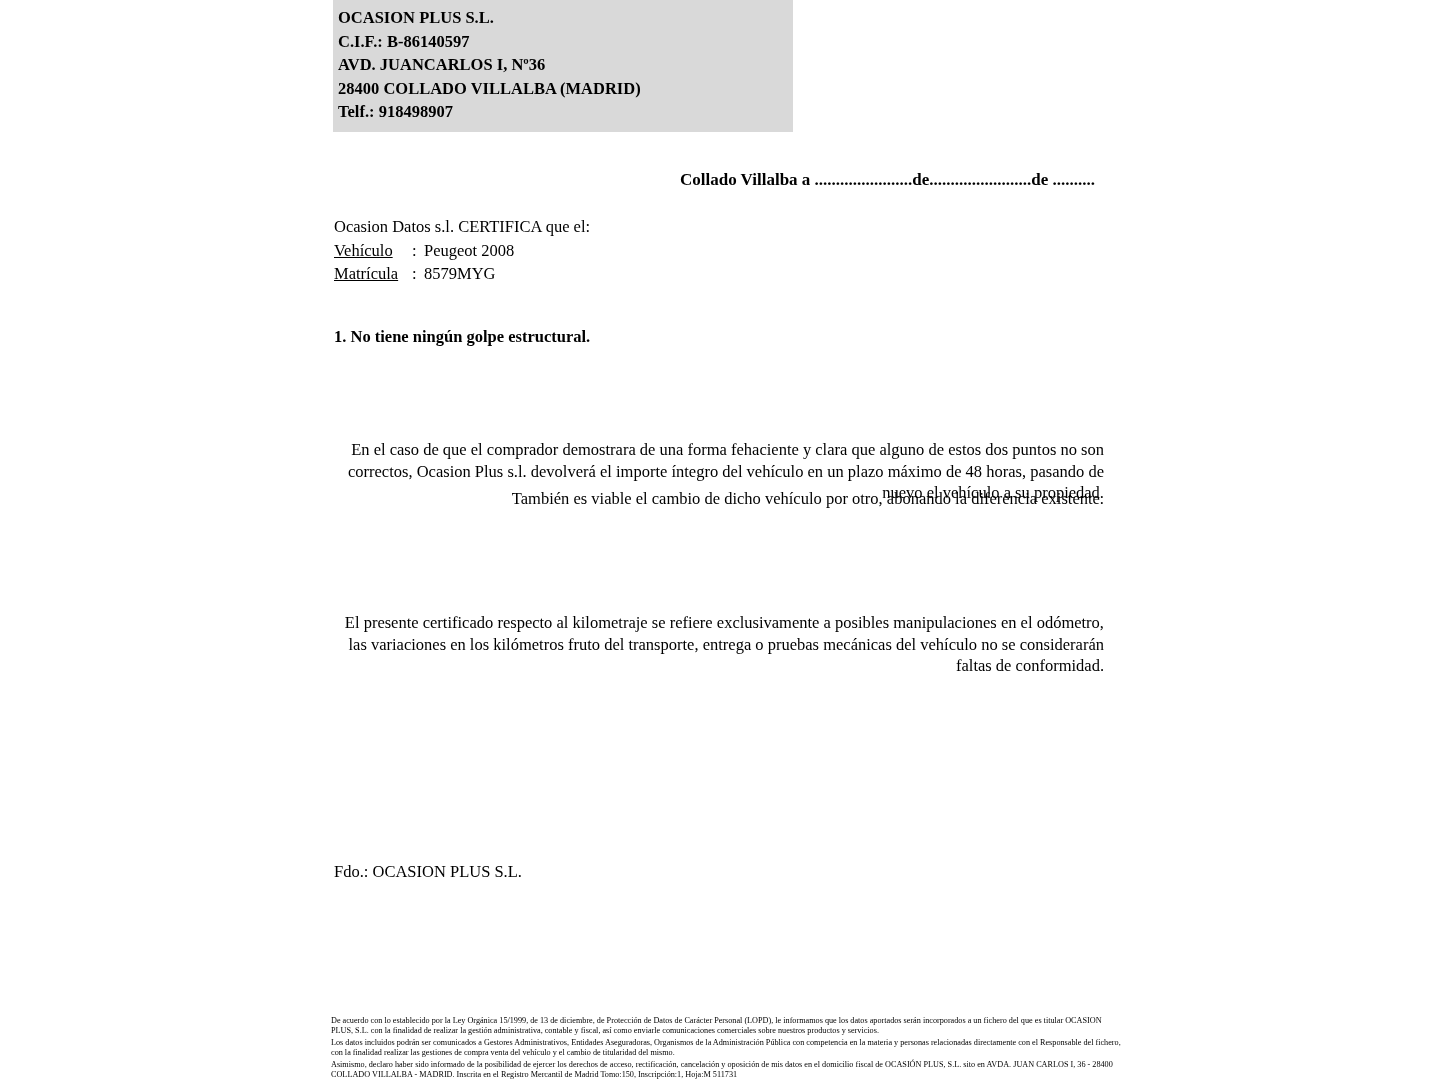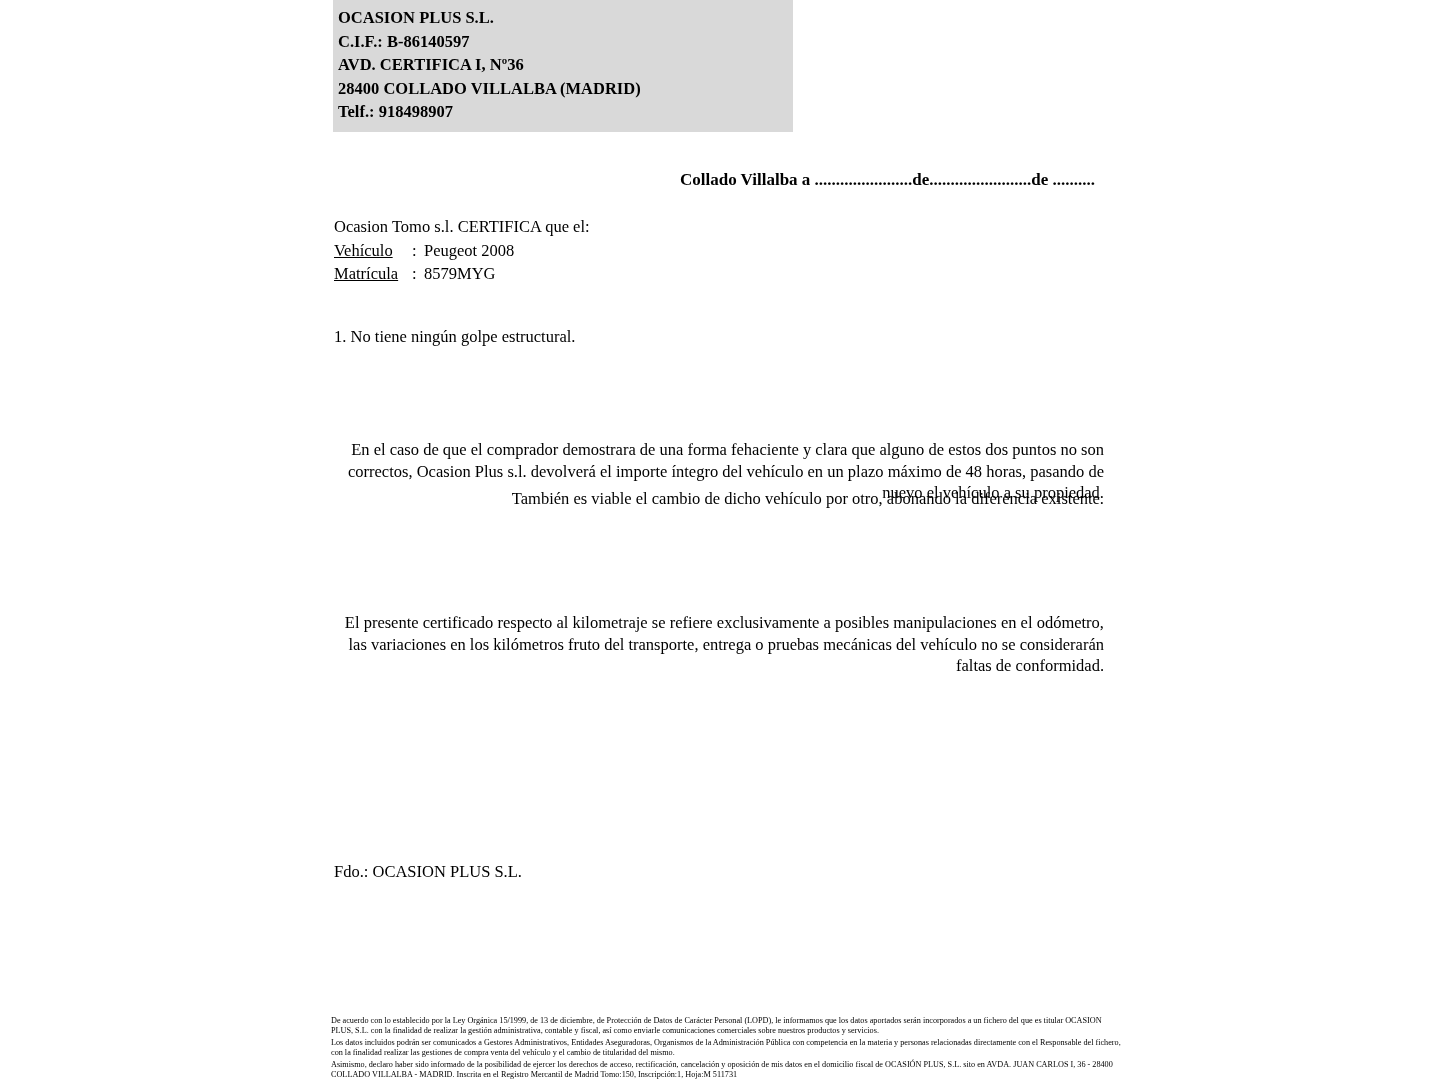--- a/index.html
+++ b/index.html
@@ -70,20 +70,21 @@
     width: 12px;
   }
 
   
   .point {
     position: absolute;
     left: 334px;
     font-size: 16.5px;
     line-height: 23.5px;
     white-space: nowrap;
+    font-weight: bold;
   }
   .point-1 { top: 325px; }
   .point-2 { top: 362px; }
 
   
   .para {
     position: absolute;
     left: 334px;
     width: 770px;
     font-size: 16.5px;
@@ -120,29 +121,29 @@
   .legal p:last-child { margin-bottom: 0; }
 </style>
 </head>
 <body>
 
 <div class="page">
 
   <div class="letterhead">
     <div>OCASION PLUS S.L.</div>
     <div>C.I.F.: B-86140597</div>
-    <div>AVD. CERTIFICA I, Nº36</div>
+    <div>AVD. JUANCARLOS I, Nº36</div>
     <div>28400 COLLADO VILLALBA (MADRID)</div>
     <div>Telf.: 918498907</div>
   </div>
 
   <div class="date-line">Collado Villalba a .......................de........................de ..........</div>
 
   <div class="certifica">
-    <div class="cert-line">Ocasion Tomo s.l. CERTIFICA que el:</div>
+    <div class="cert-line">Ocasion Datos s.l. CERTIFICA que el:</div>
     <div class="cert-line">
       <span class="field-label">Vehículo</span><span class="field-sep">:</span><span>Peugeot 2008</span>
     </div>
     <div class="cert-line">
       <span class="field-label">Matrícula</span><span class="field-sep">:</span><span>8579MYG</span>
     </div>
   </div>
 
   <div class="point point-1">1. No tiene ningún golpe estructural.</div>
 

